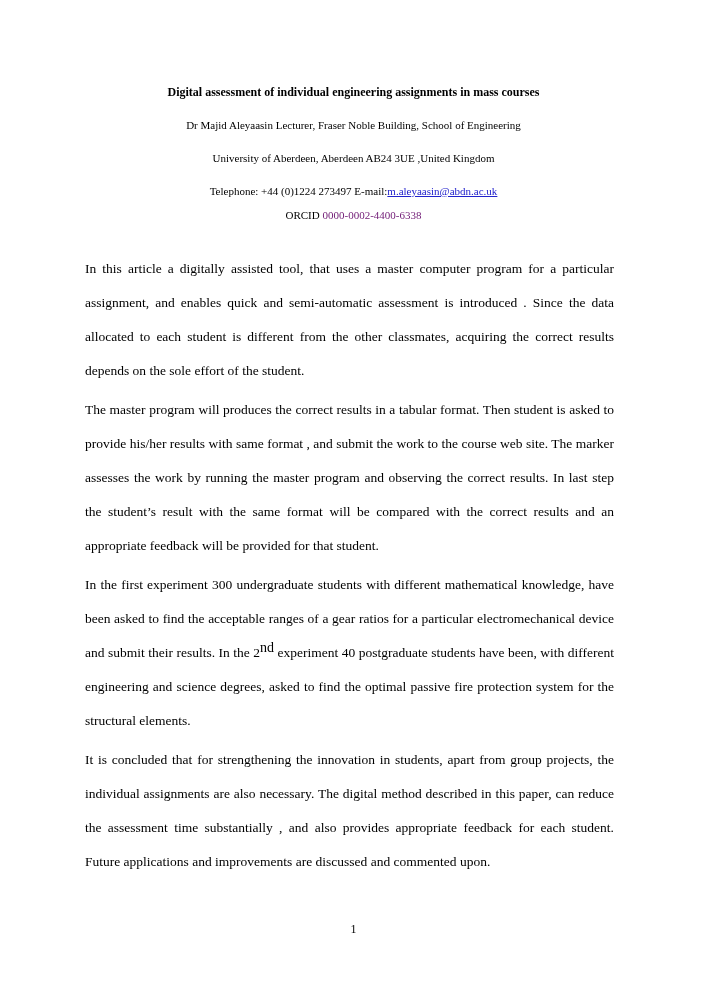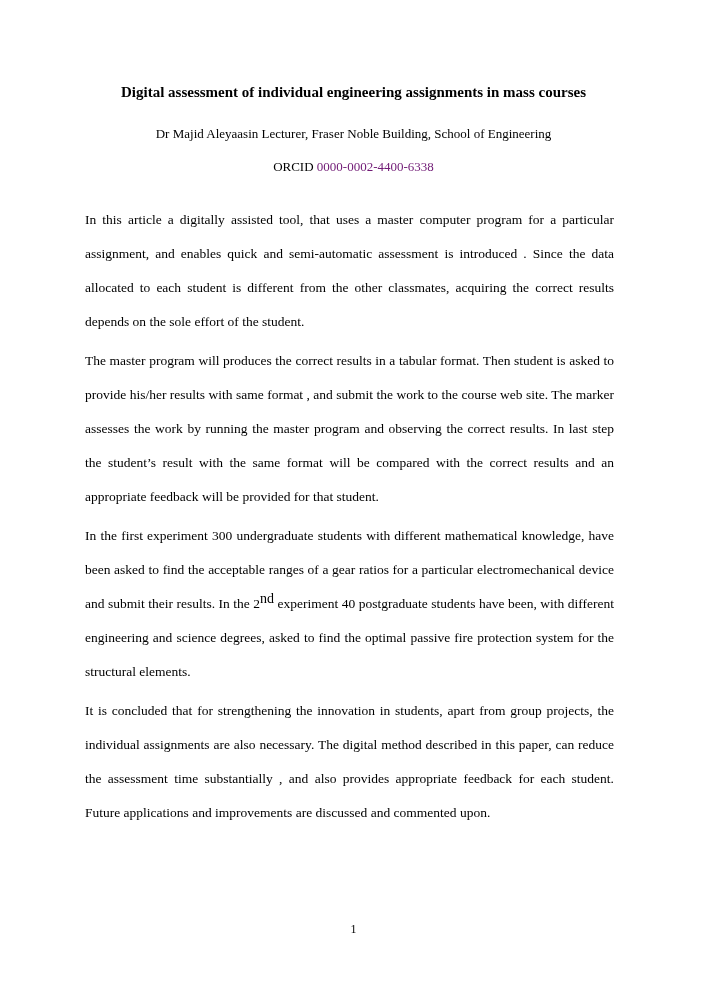--- a/index.html
+++ b/index.html
@@ -21,27 +21,27 @@
     left: 85px;
     top: 0;
     width: 537px;
   }
   .doc-header {
     text-align: center;
   }
   .paper-title {
     margin: 0;
     padding-top: 75px;
-    font-size: 15px;
+    font-size: 12px;
     font-weight: bold;
     line-height: 34px;
   }
   .hdr-line {
-    margin: 8px;
-    font-size: 13px;
+    margin: 0;
+    font-size: 11px;
     line-height: 33px;
   }
   .hdr-line.contact {
     line-height: 32px;
   }
   .hdr-line.orcid {
     line-height: 17px;
   }
   .email-link {
     color: #2222cc;
@@ -87,20 +87,22 @@
 </style>
 </head>
 <body>
 
 <div class="page">
   <div class="content">
 
     <div class="doc-header">
       <h1 class="paper-title">Digital assessment of individual engineering assignments in mass courses</h1>
       <p class="hdr-line">Dr Majid Aleyaasin Lecturer, Fraser Noble Building, School of Engineering</p>
+      <p class="hdr-line">University of Aberdeen, Aberdeen AB24 3UE ,United Kingdom</p>
+      <p class="hdr-line contact"><span>Telephone: +44 (0)1224 273497  E-mail:</span><a class="email-link">m.aleyaasin@abdn.ac.uk</a></p>
       <p class="hdr-line orcid"><span>ORCID </span><span class="orcid-value">0000-0002-4400-6338</span></p>
     </div>
 
     <div class="abstract">
       <p>In this article a digitally assisted tool, that uses a  master computer program for  a particular assignment, and enables quick and semi-automatic assessment  is introduced . Since the data allocated to each student is different from the other classmates, acquiring the correct results depends on the sole effort of the student.</p>
       <p>The master program will produces the correct results in a tabular format. Then student is   asked to provide his/her  results with same format , and submit the work to the course web site. The marker assesses the work by running the master program and observing the correct results. In last step the student’s result with the same format will be compared with the correct results and an appropriate feedback will be provided for that student.</p>
       <p><span>In the  first experiment  300 undergraduate students with different mathematical knowledge, have been  asked to find the acceptable ranges of a gear ratios for a particular electromechanical device and submit their results. In  the 2</span><sup>nd</sup><span> experiment 40 postgraduate students have been, with different engineering and science degrees,    asked to find the optimal passive fire protection system for the structural elements.</span></p>
       <p>It is concluded that for strengthening the innovation in students, apart from group projects, the individual assignments are also necessary. The digital method   described in this paper,  can reduce the assessment time substantially , and also provides appropriate feedback for each student. Future applications and improvements are discussed and commented upon.</p>
 
     </div>

